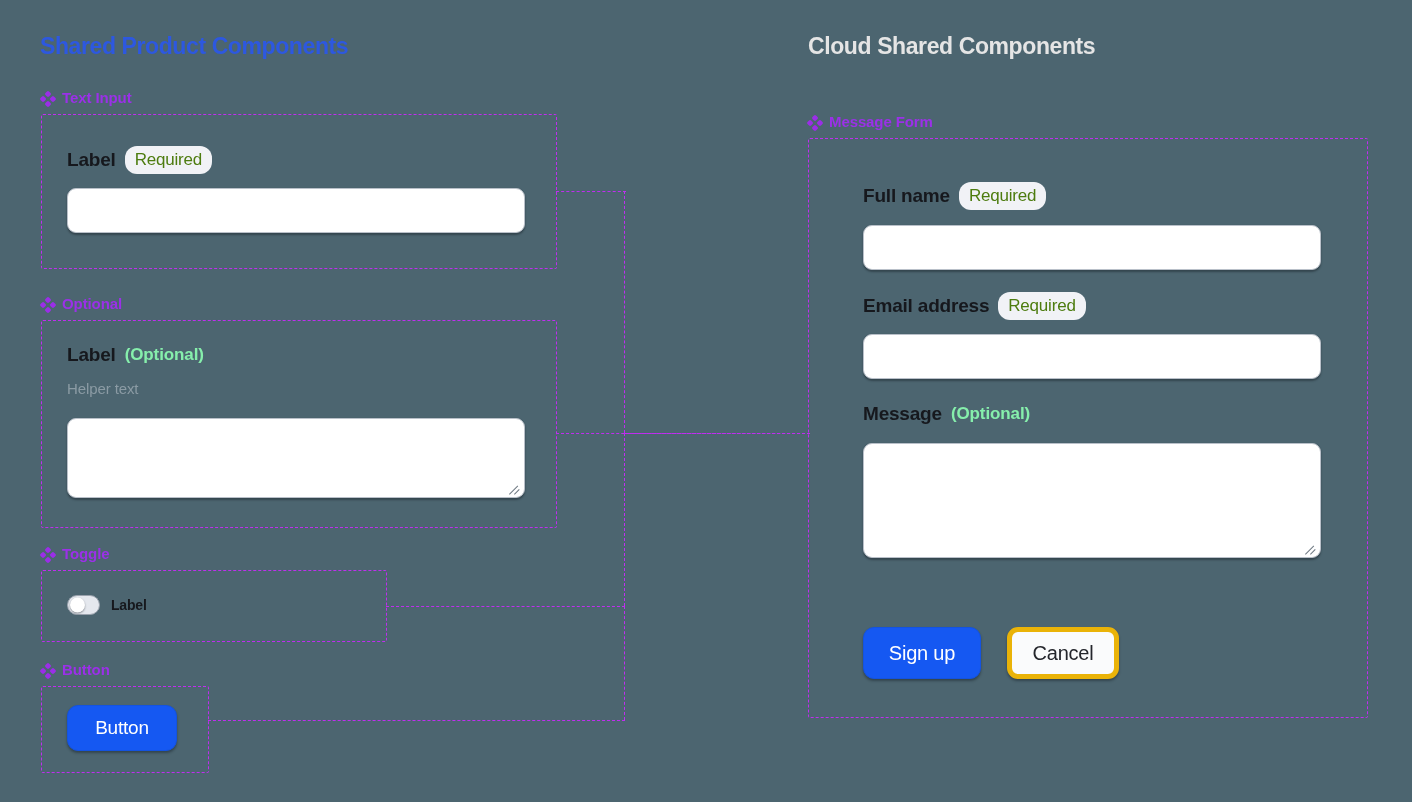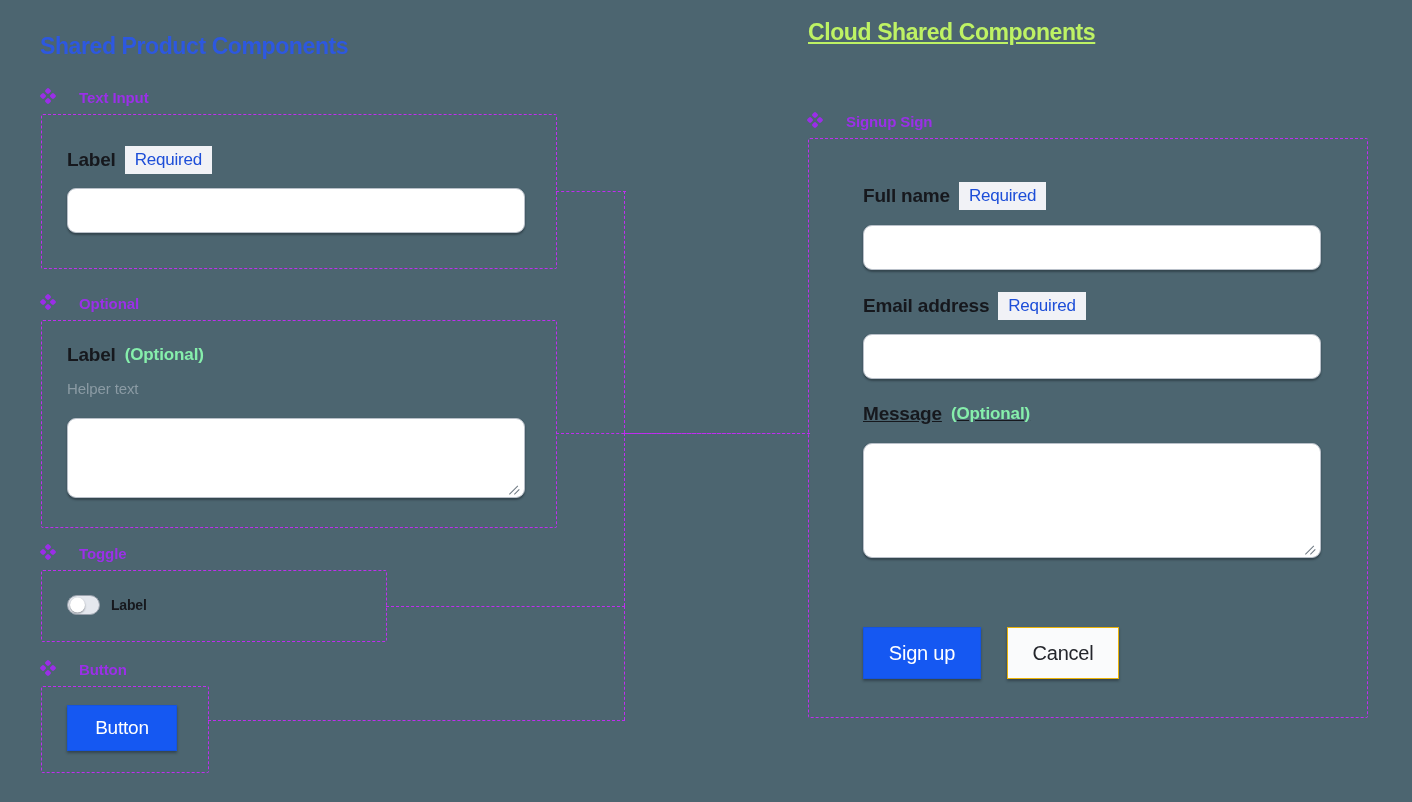--- a/index.html
+++ b/index.html
@@ -16,28 +16,28 @@
   .canvas { position: relative; width: 1412px; height: 802px; }
 
   
   .col-title {
     position: absolute;
     font-size: 23px;
     font-weight: 700;
     letter-spacing: -0.4px;
   }
   .col-title.helios { left: 40px; top: 33px; color: #2d58e0; }
-  .col-title.cloud  { left: 808px; top: 19px; color: #bef264; text-decoration: underline; }
+  .col-title.cloud  { left: 808px; top: 33px; color: #e5e5e5; }
 
   
   .sec-label {
     position: absolute;
     display: flex;
-    align-items: flex-start;
-    gap: 24px;
+    align-items: flex-end;
+    gap: 7px;
     font-size: 15px;
     font-weight: 600;
     color: #9b30e8;
     letter-spacing: -0.1px;
     white-space: nowrap;
   }
   .diamond-icon {
     width: 14px; height: 14px;
     position: relative;
     display: inline-block;
@@ -79,22 +79,22 @@
     color: #16181d;
     letter-spacing: -0.2px;
   }
   .optional-tag {
     font-weight: 600;
     color: #86efac;
     letter-spacing: -0.1px;
   }
   .req-badge {
     background: #f1f2f6;
-    color: #1d4ed8;
-    border-radius: 0;
+    color: #4d7c0f;
+    border-radius: 12px;
     font-weight: 400;
     letter-spacing: -0.2px;
     display: inline-block;
   }
   .helper-text {
     color: #8b9ba4;
     font-weight: 500;
     letter-spacing: -0.1px;
   }
 
@@ -149,38 +149,38 @@
   }
   .toggle-label {
     font-weight: 700;
     color: #16181d;
     letter-spacing: -0.2px;
   }
 
   
   .btn {
     font-family: "Liberation Sans", sans-serif;
-    border-radius: 0;
+    border-radius: 11px;
     cursor: pointer;
     letter-spacing: -0.2px;
     display: inline-flex;
     align-items: center;
     justify-content: center;
     border: 1px solid transparent;
   }
   .btn-primary {
     background: #1558f2;
     color: #ffffff;
     border-color: #1453e0;
     box-shadow: 0 2px 2.5px rgba(16,22,30,0.40);
   }
   .btn-secondary {
     background: #fafbfc;
     color: #24262c;
-    border: 1px solid #eab308;
+    border: 5px solid #eab308;
     box-shadow: 0 2px 2.5px rgba(16,22,30,0.40);
   }
 </style>
 </head>
 <body>
 
 <div class="canvas">
 
   <div class="col-title helios">Shared Product Components</div>
   <div class="col-title cloud">Cloud Shared Components</div>
@@ -276,40 +276,40 @@
 
   <button class="btn btn-primary" style="position:absolute; left:67px; top:705px; width:110px; height:46px; font-size:19px;">Button</button>
 
   <div class="sec-label" style="left:808px; top:113px;">
     <span class="diamond-icon">
       <i></i>
         <i></i>
         <i></i>
         <i></i>
     </span>
-    <span>Signup Sign</span>
+    <span>Message Form</span>
   </div>
 
   <div class="frame" style="left:808px; top:138px; width:560px; height:580px;"></div>
 
   <div class="field-label" style="position:absolute; left:863px; top:182px; font-size:19px;">
     <span>Full name</span>
     <span class="req-badge" style="font-size:17px; padding:4px 10px;">Required</span>
   </div>
 
   <input class="txt-input" type="text" style="position: absolute; left: 863px; top: 225px; width: 458px; height: 45px;" placeholder="">
 
   <div class="field-label" style="position:absolute; left:863px; top:292px; font-size:19px;">
     <span>Email address</span>
     <span class="req-badge" style="font-size:17px; padding:4px 10px;">Required</span>
   </div>
 
   <input class="txt-input" type="email" style="position: absolute; left: 863px; top: 334px; width: 458px; height: 45px;" placeholder="">
 
-  <div class="field-label" style="position:absolute; left:863px; top:403px; font-size:19px;text-decoration:underline;">
+  <div class="field-label" style="position:absolute; left:863px; top:403px; font-size:19px;">
     <span>Message</span>
     <span class="optional-tag" style="font-size:17px;">(Optional)</span>
   </div>
 
   <div style="position:absolute; left:863px; top:443px; width:458px; height:115px;">
     <textarea class="txt-area" style="width: 458px; height: 115px;" placeholder=""></textarea>
     <span class="resize-grip" style="right:3px; bottom:3px;">
         <span></span>
         <span></span>
       </span>

